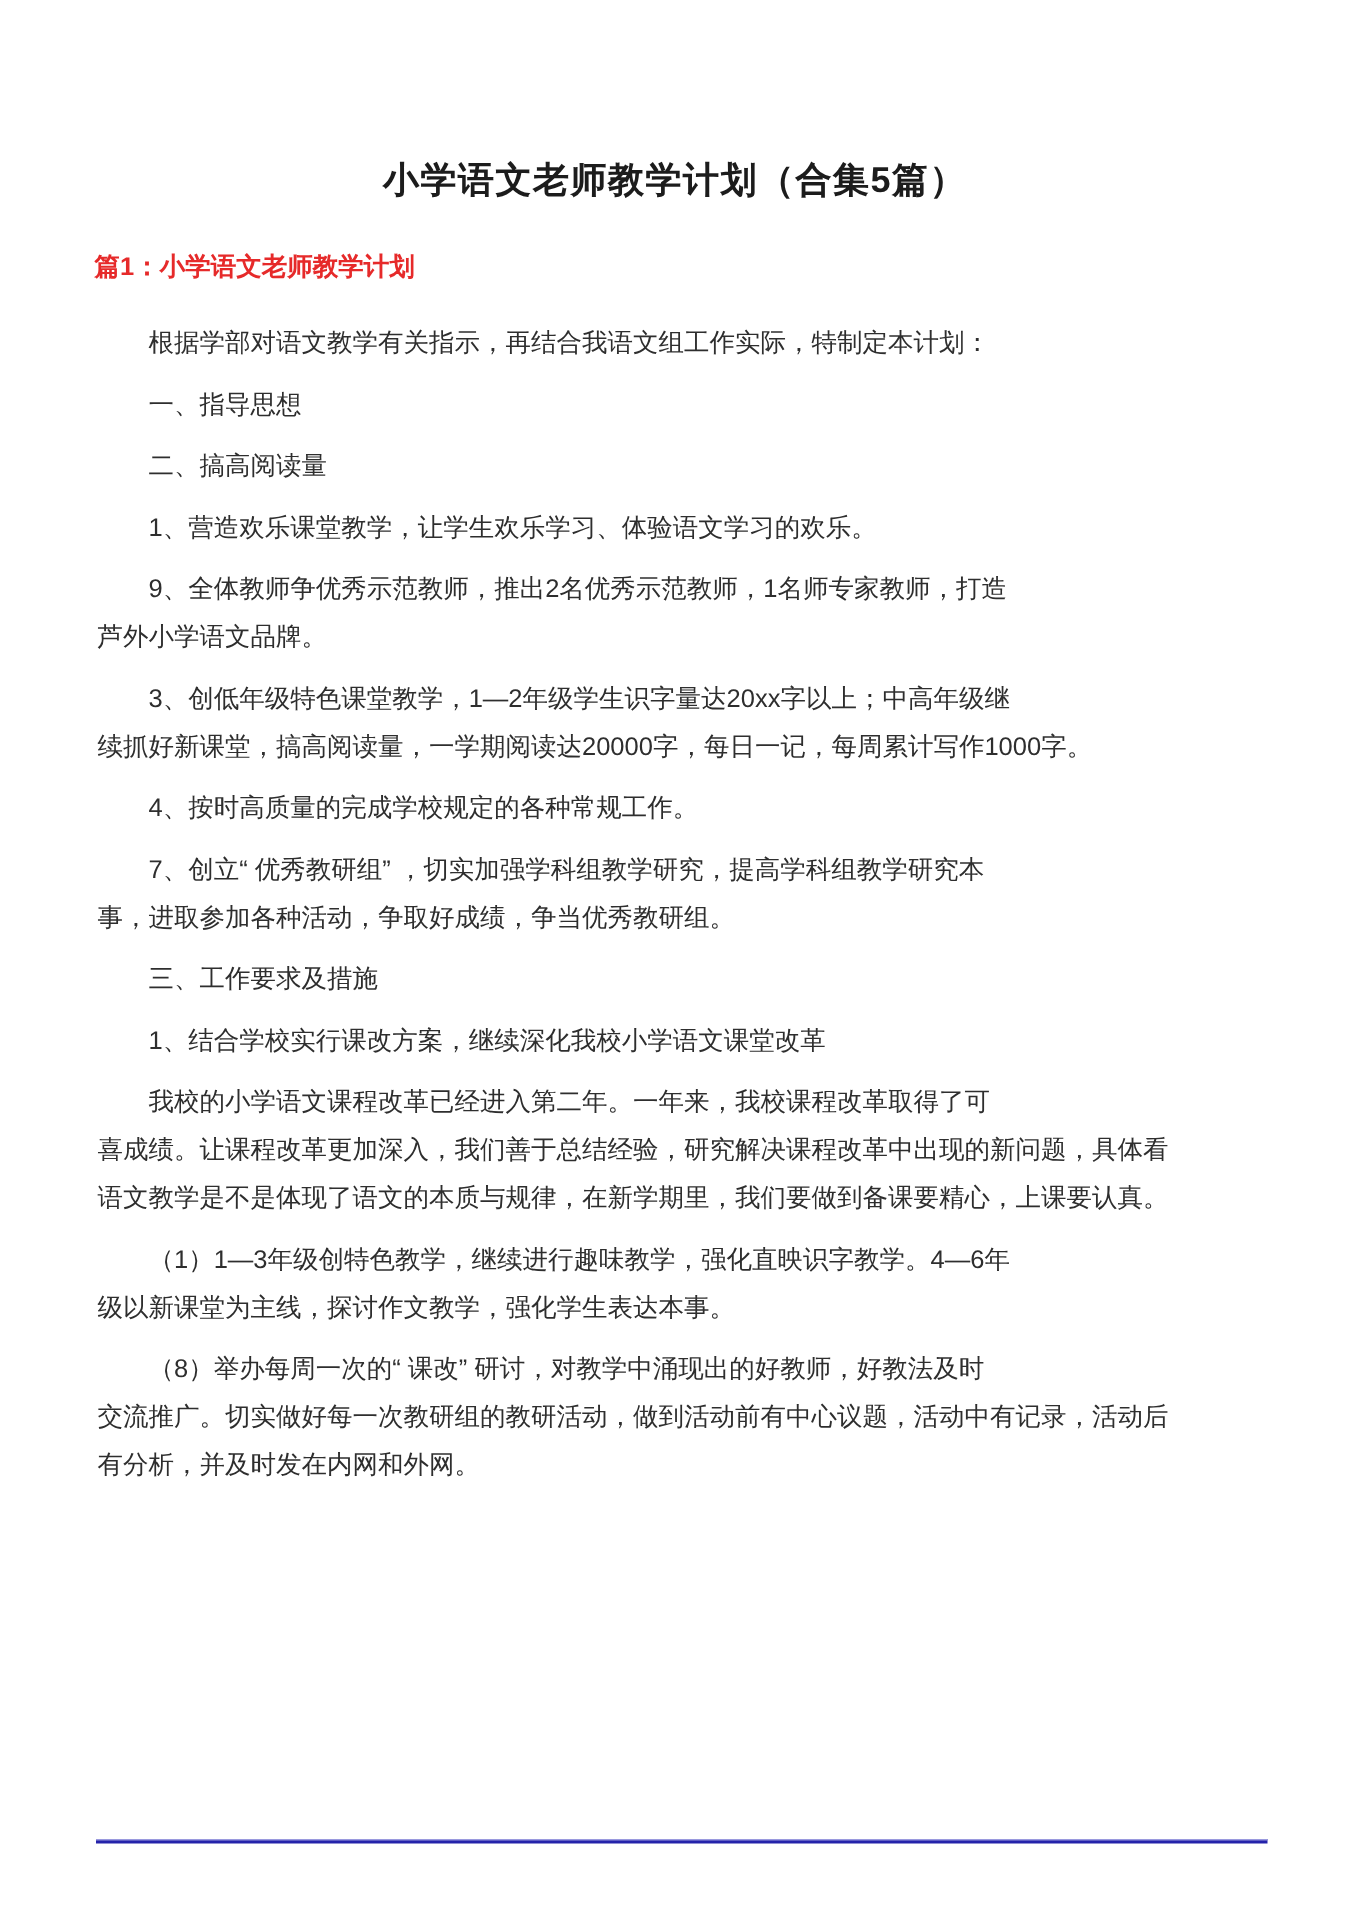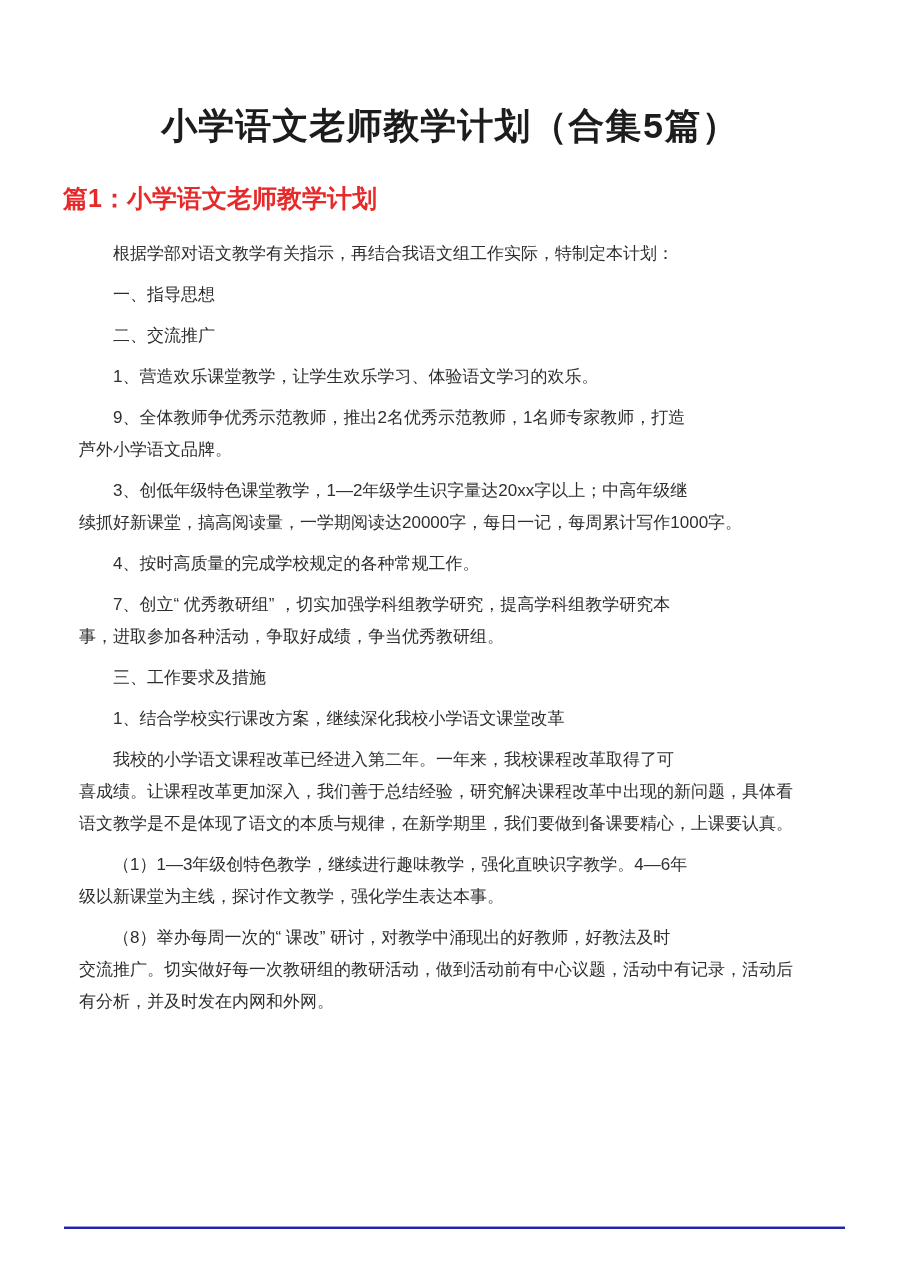--- a/index.html
+++ b/index.html
@@ -20,41 +20,40 @@
     height: 1273px;
     background: #ffffff;
     font-family: "Liberation Sans", sans-serif;
     color: var(--body-text);
     overflow: hidden;
   }
   .doc-title {
     margin: 0;
     padding-top: 106px;
     text-align: center;
-    font-size: 36px;
+    font-size: 24px;
     font-weight: bold;
     color: var(--title-black);
     letter-spacing: 1px;
     line-height: 1.25;
-    font-family: Liberation Mono, monospace;
   }
   .sec-heading {
     margin: 32px 60px 0 63px;
-    font-size: 25px;
+    font-size: 17px;
     font-weight: bold;
     color: var(--heading-red);
     line-height: 1.2;
   }
   .content {
     margin: 25px 47px 0 63px;
     font-size: 17px;
     line-height: 32px;
   }
   .para {
-    margin: 9px 16px;
+    margin: 9px 2px;
     white-space: pre-line;
     overflow-wrap: break-word;
   }
   .divider {
     position: absolute;
     left: 64px;
     top: 1226px;
     width: 781px;
     height: 3px;
     background: var(--divider-blue);
@@ -64,21 +63,21 @@
 </head>
 <body>
 
 <div class="page">
   <h1 class="doc-title">小学语文老师教学计划（合集5篇）</h1>
   <h2 class="sec-heading">篇1：小学语文老师教学计划</h2>
 
   <div class="content">
     <p class="para">　　根据学部对语文教学有关指示，再结合我语文组工作实际，特制定本计划：</p>
     <p class="para">　　一、指导思想</p>
-    <p class="para">　　二、交流推广</p>
+    <p class="para">　　二、搞高阅读量</p>
     <p class="para">　　1、营造欢乐课堂教学，让学生欢乐学习、体验语文学习的欢乐。</p>
     <p class="para">　　9、全体教师争优秀示范教师，推出2名优秀示范教师，1名师专家教师，打造
 芦外小学语文品牌。</p>
     <p class="para">　　3、创低年级特色课堂教学，1—2年级学生识字量达20xx字以上；中高年级继
 续抓好新课堂，搞高阅读量，一学期阅读达20000字，每日一记，每周累计写作1000字。</p>
     <p class="para">　　4、按时高质量的完成学校规定的各种常规工作。</p>
     <p class="para">　　7、创立“ 优秀教研组” ，切实加强学科组教学研究，提高学科组教学研究本
 事，进取参加各种活动，争取好成绩，争当优秀教研组。</p>
     <p class="para">　　三、工作要求及措施</p>
     <p class="para">　　1、结合学校实行课改方案，继续深化我校小学语文课堂改革</p>

